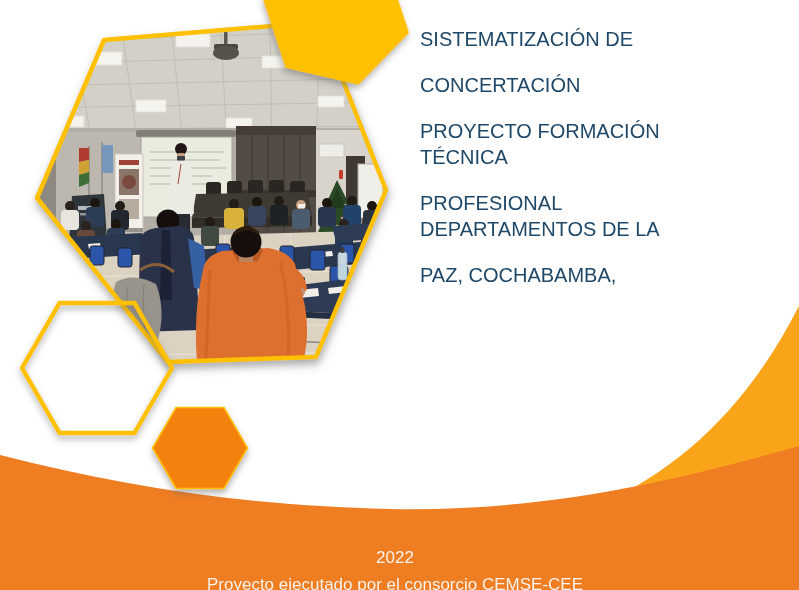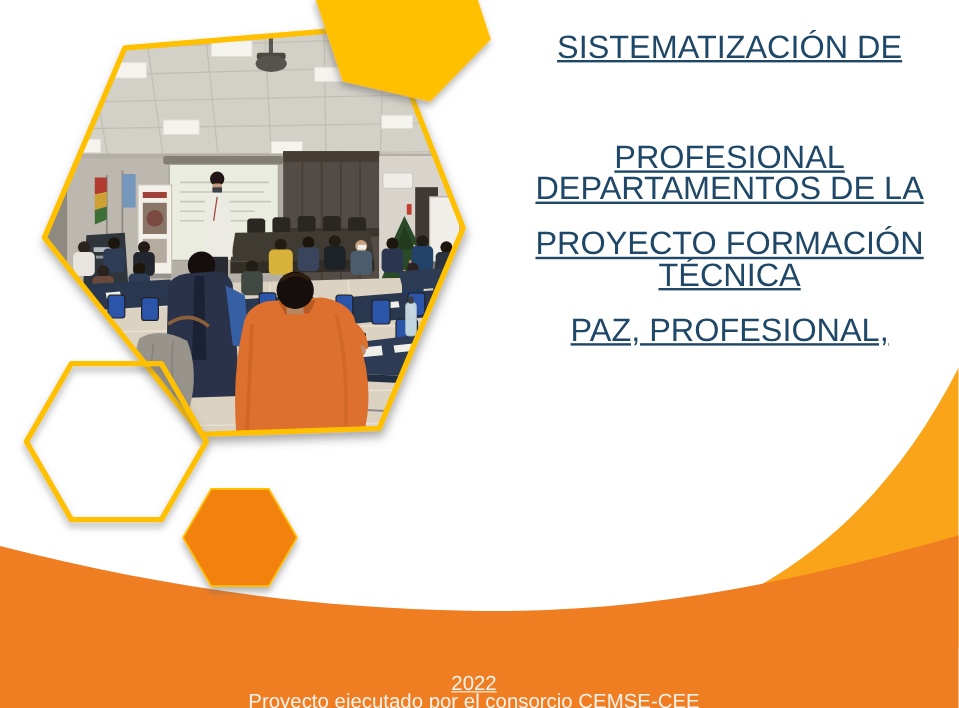--- a/index.html
+++ b/index.html
@@ -7,28 +7,28 @@
   .slide{position:relative;width:799px;height:590px;overflow:hidden;background:var(--background,#fff);}
   .slide svg{position:absolute;left:0;top:0;}
 
   
   .gold-stroke{stroke:var(--accent_gold,#FFC000);}
   .gold-fill{fill:var(--accent_gold,#FFC000);}
   .orange-hex-fill{fill:var(--accent_orange,#F28211);}
   .wave-fill{fill:var(--wave_orange,#EF7D22);}
   .swoosh-fill{fill:var(--swoosh_amber,#FAA41A);}
 
-  .title{position:absolute;left:420px;top:26px;width:376px;text-align:center;
-         color:var(--title_navy,#1F4767);font-size:27px;line-height:26px;font-weight:400;text-decoration:underline;}
+  .title{position:absolute;left:420px;top:26px;width:376px;text-align:left;
+         color:var(--title_navy,#1F4767);font-size:20px;line-height:26px;font-weight:400;}
   .title p{margin:0 0 20px 0;}
 
   .footer-line{position:absolute;left:0;width:790px;text-align:center;
                color:var(--footer_text,#F7F2EC);}
   .footer-project{top:531px;font-size:17px;margin-top:44px;}
-  .footer-year{top:560px;font-size:17px;text-decoration:underline;}
+  .footer-year{top:548px;font-size:17px;}
 </style>
 </head>
 <body>
 
 <div class="slide">
 
   <svg width="799" height="590" viewBox="0 0 799 590">
     <defs>
       <clipPath id="photoClip">
         <polygon points="37,198 104,40 320,22 386,190 316,357 168,362"></polygon>
@@ -312,21 +312,21 @@
 
     <polygon class="gold-stroke" filter="url(#shadowSmall)" points="22,368 59.5,303 134.5,303 172,368 134.5,433 59.5,433" fill="none" stroke-width="4.5" stroke-linejoin="round"></polygon>
 
     <polygon class="gold-fill" filter="url(#shadowSmall)" transform="rotate(13 336 16)" points="261,16 298.5,-46 373.5,-46 411,16 373.5,78 298.5,78"></polygon>
 
     <polygon class="orange-hex-fill gold-stroke" filter="url(#shadowSmall)" stroke-width="1.5" points="152.5,448 176,407.5 224,407.5 247.5,448 224,488.5 176,488.5"></polygon>
   </svg>
 
   <div class="title">
     <p><span>SISTEMATIZACIÓN DE</span><br></p>
-    <p><br></p>
+    <p><span>CONCERTACIÓN</span><br></p>
+    <p><span>PROYECTO FORMACIÓN</span><br><span>TÉCNICA</span></p>
     <p><span>PROFESIONAL</span><br><span>DEPARTAMENTOS DE LA</span></p>
-    <p><span>PROYECTO FORMACIÓN</span><br><span>TÉCNICA</span></p>
-    <p><span>PAZ, PROFESIONAL,</span><br></p>
+    <p><span>PAZ, COCHABAMBA,</span><br></p>
   </div>
 
   <div class="footer-line footer-project">Proyecto ejecutado por el consorcio CEMSE-CEE</div>
   <div class="footer-line footer-year">2022</div>
 </div>
 
 </body></html>

